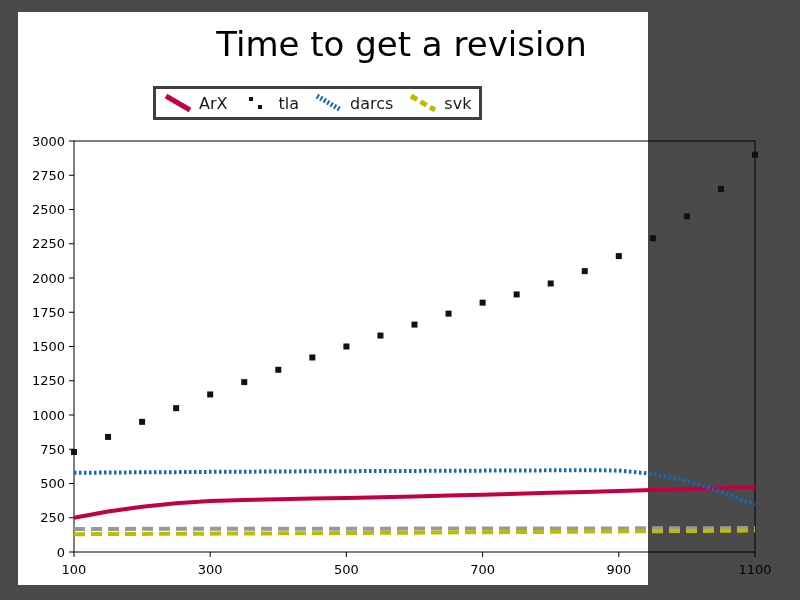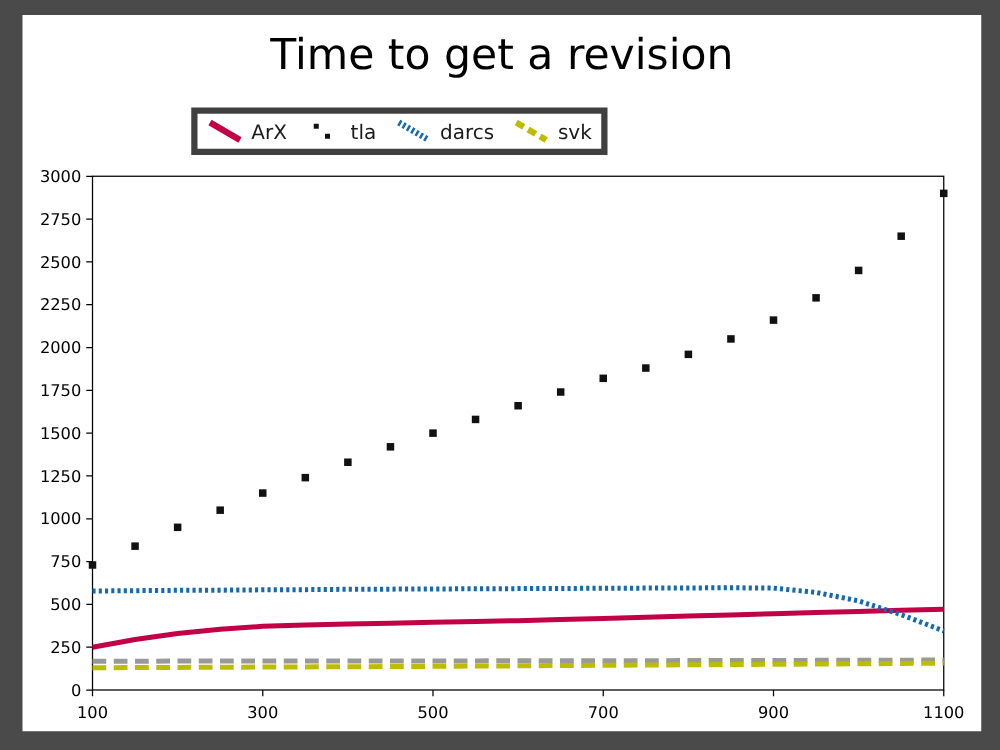--- a/index.html
+++ b/index.html
@@ -16,41 +16,41 @@
   #frame {
     position: absolute;
     left: 0; top: 0;
     width: 800px; height: 600px;
     background: #4a4a4a;
   }
   #canvas {
     position: absolute;
     left: 18px;
     top: 12px;
-    width: 767px;
+    width: 630px;
     height: 573px;
     background: #ffffff;
   }
   #chart-title {
     position: absolute;
     left: 0;
     top: 12px;
     width: 767px;
     text-align: center;
     font-size: 34px;
     color: #000000;
     font-family: "DejaVu Sans", sans-serif;
     letter-spacing: 0px;
     white-space: nowrap;
   }
   #legend-box {
     position: absolute;
     left: 135px;
     top: 74px;
-    border: 5px solid #404040;
+    border: 3px solid #404040;
     background: #ffffff;
     padding: 3px 6px 3px 6px;
     display: flex;
     align-items: center;
     gap: 0px;
   }
   .legend-entry {
     display: flex;
     align-items: center;
     margin-right: 14px;

